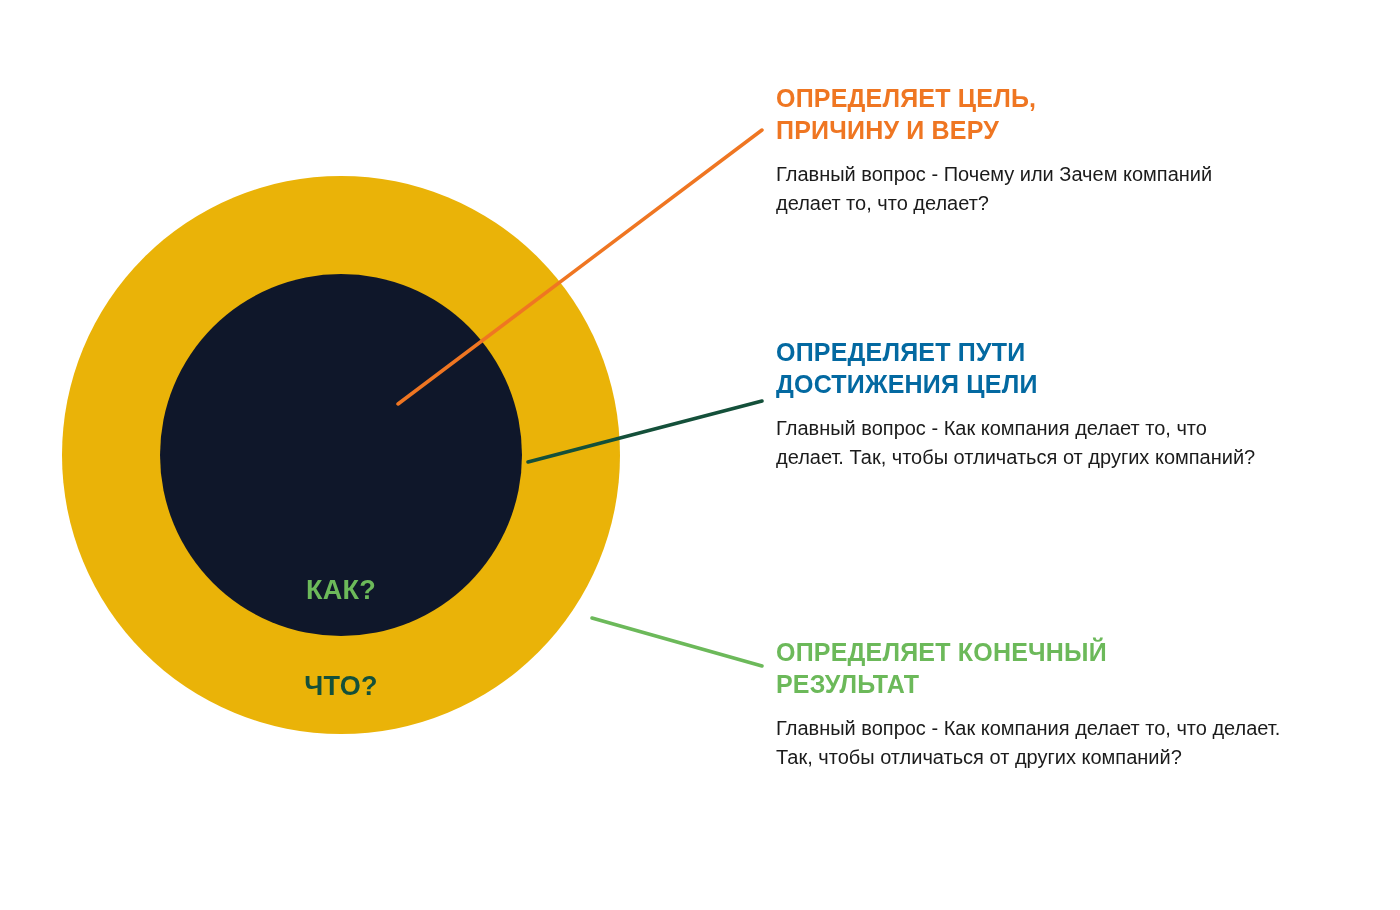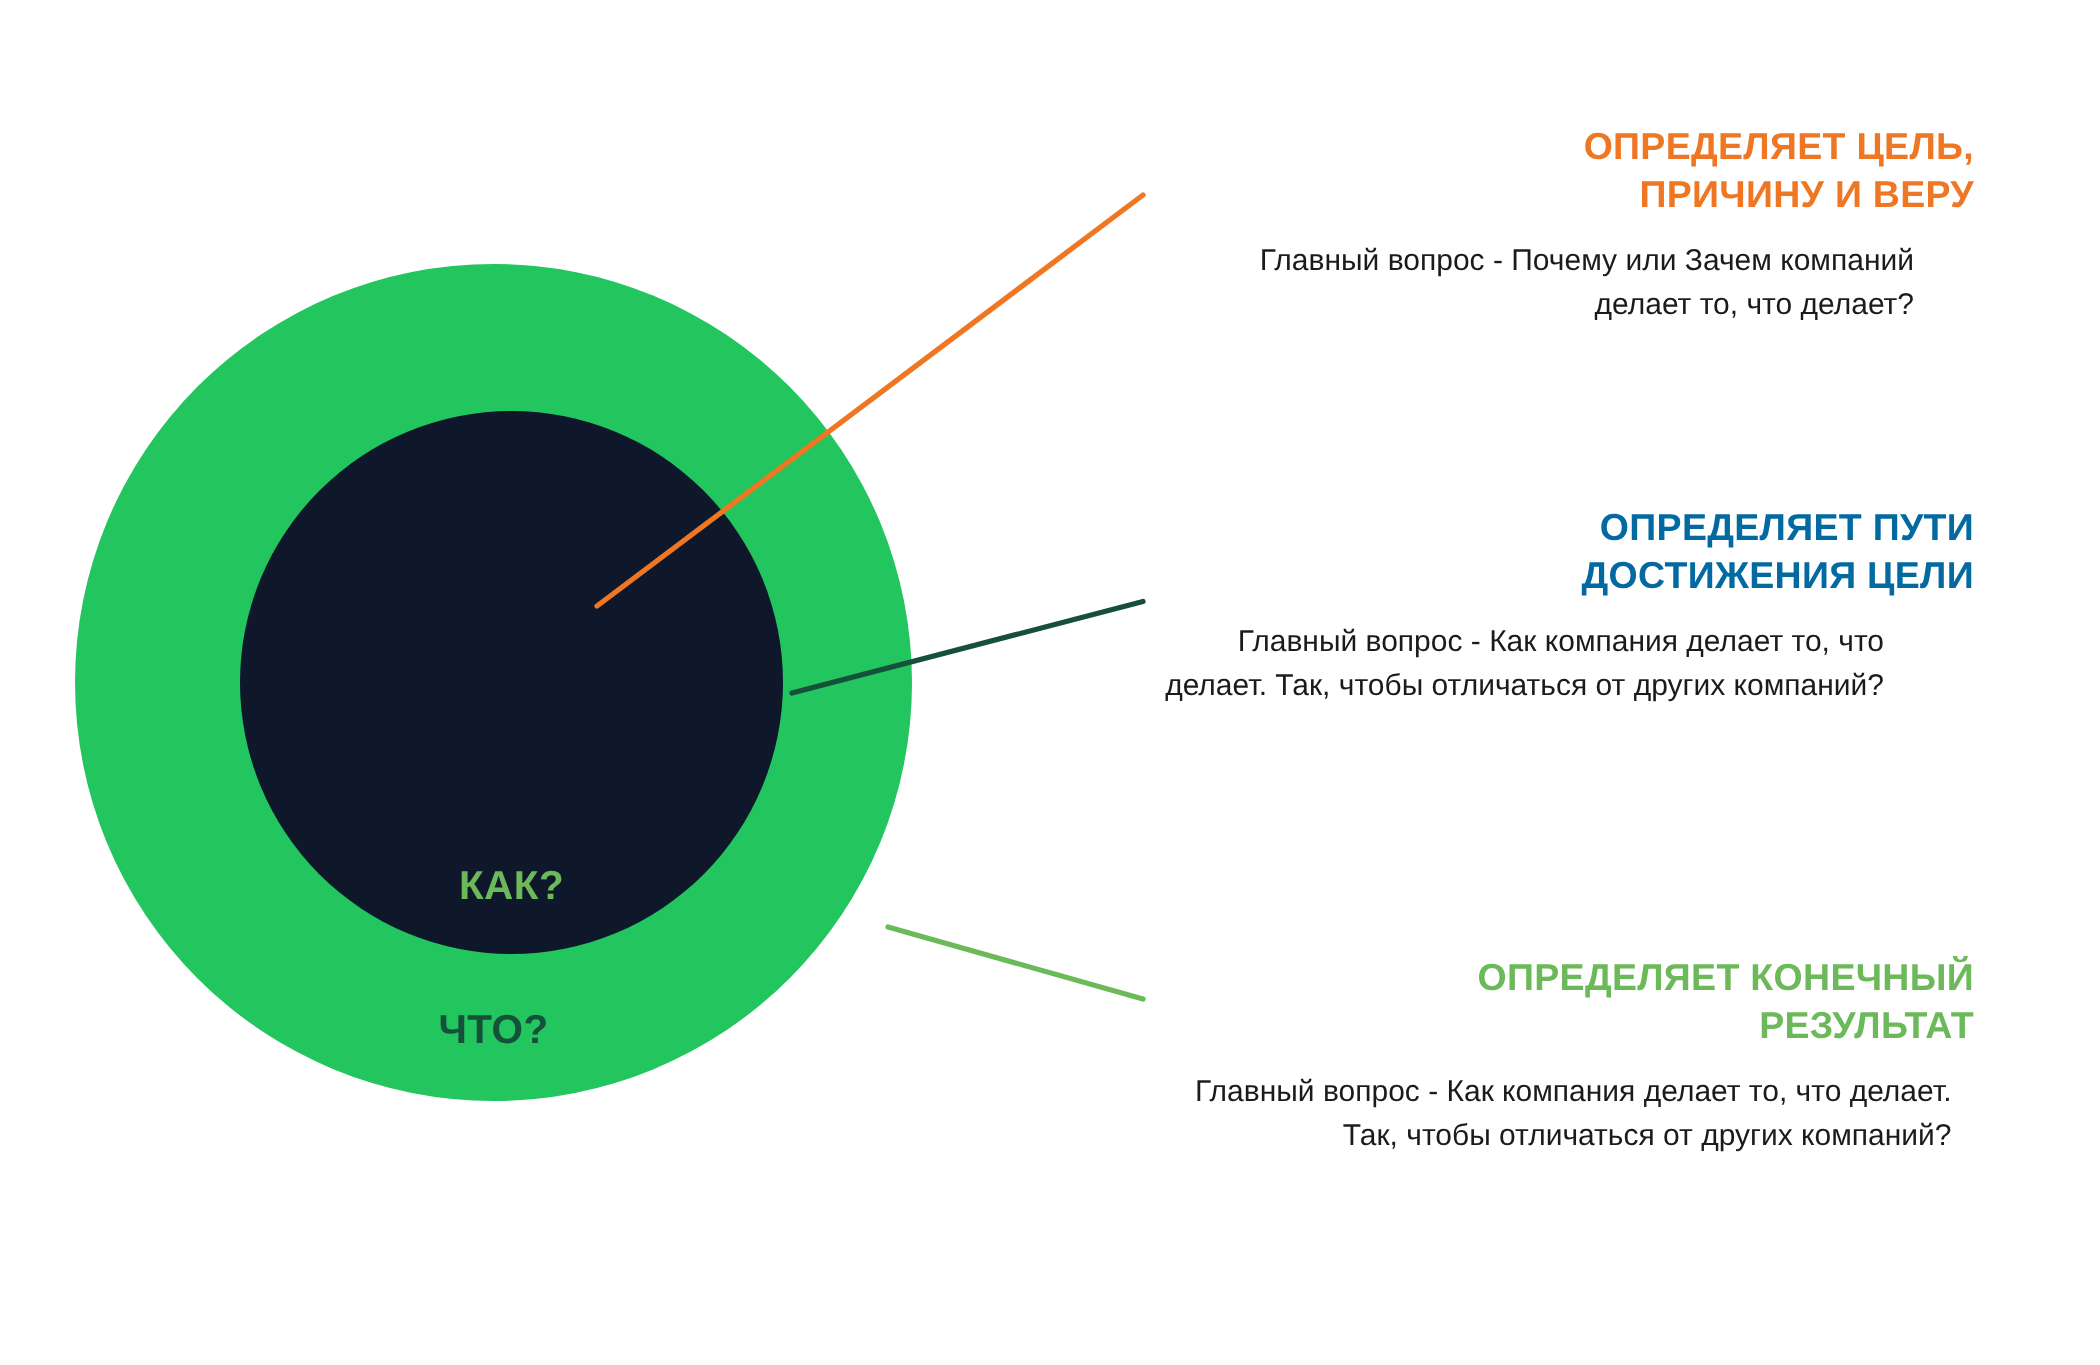--- a/index.html
+++ b/index.html
@@ -26,25 +26,25 @@
   
   .circle {
     position: absolute;
     border-radius: 50%;
     display: flex;
     align-items: flex-end;
     justify-content: center;
   }
 
   #circle-what {
-    left: 50px;
+    left: 62px;
     top: 176px;
     width: 558px;
     height: 558px;
-    background: #22c55e;
+    background: #eab308;
     text-align: right;
   }
   #circle-how {
     left: 160px;
     top: 274px;
     width: 362px;
     height: 362px;
     background: #0f172a;
   }
   #circle-why {
@@ -85,21 +85,20 @@
     top: 0;
     width: 1400px;
     height: 910px;
     pointer-events: none;
   }
 
   
   .block {
     position: absolute;
     width: 540px;
-    text-align: right;
   }
   .block-title {
     font-size: 25px;
     font-weight: bold;
     line-height: 1.28;
     margin: 0 0 14px 0;
     letter-spacing: 0.2px;
   }
   .block-body {
     font-size: 20px;

